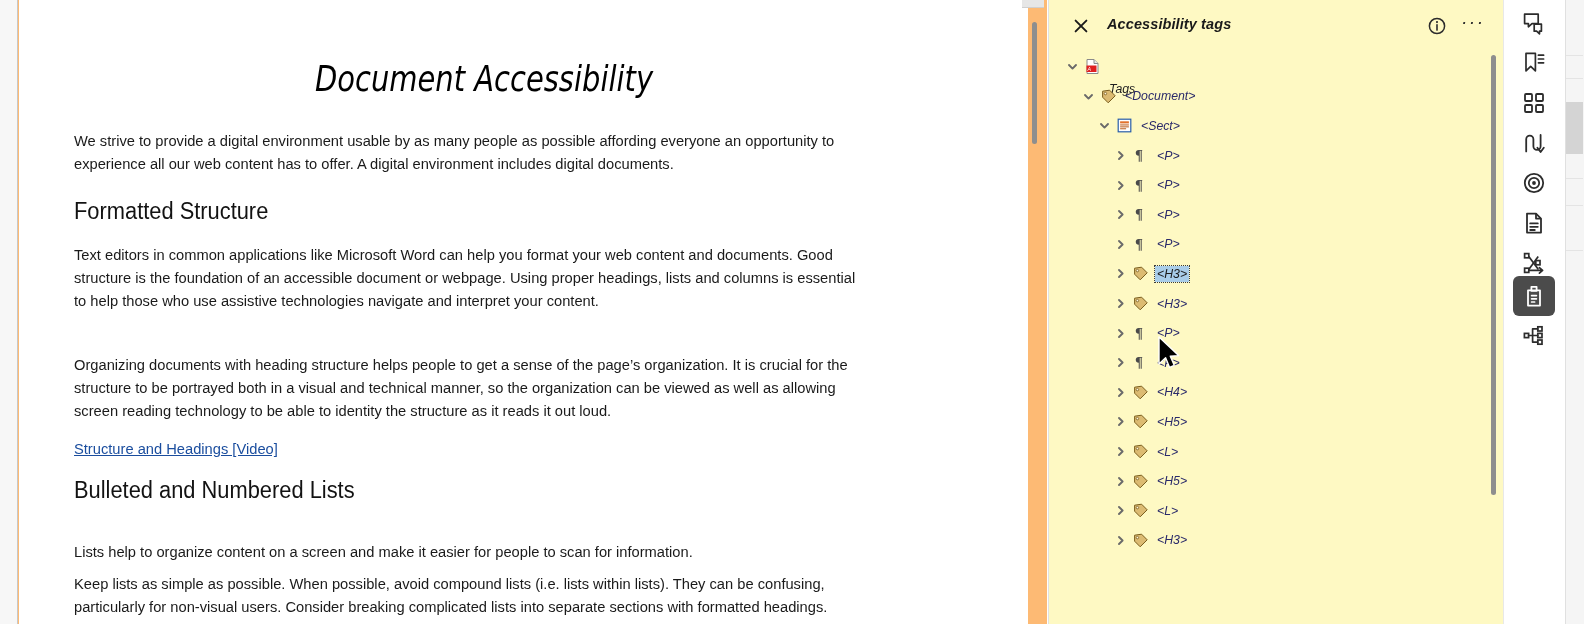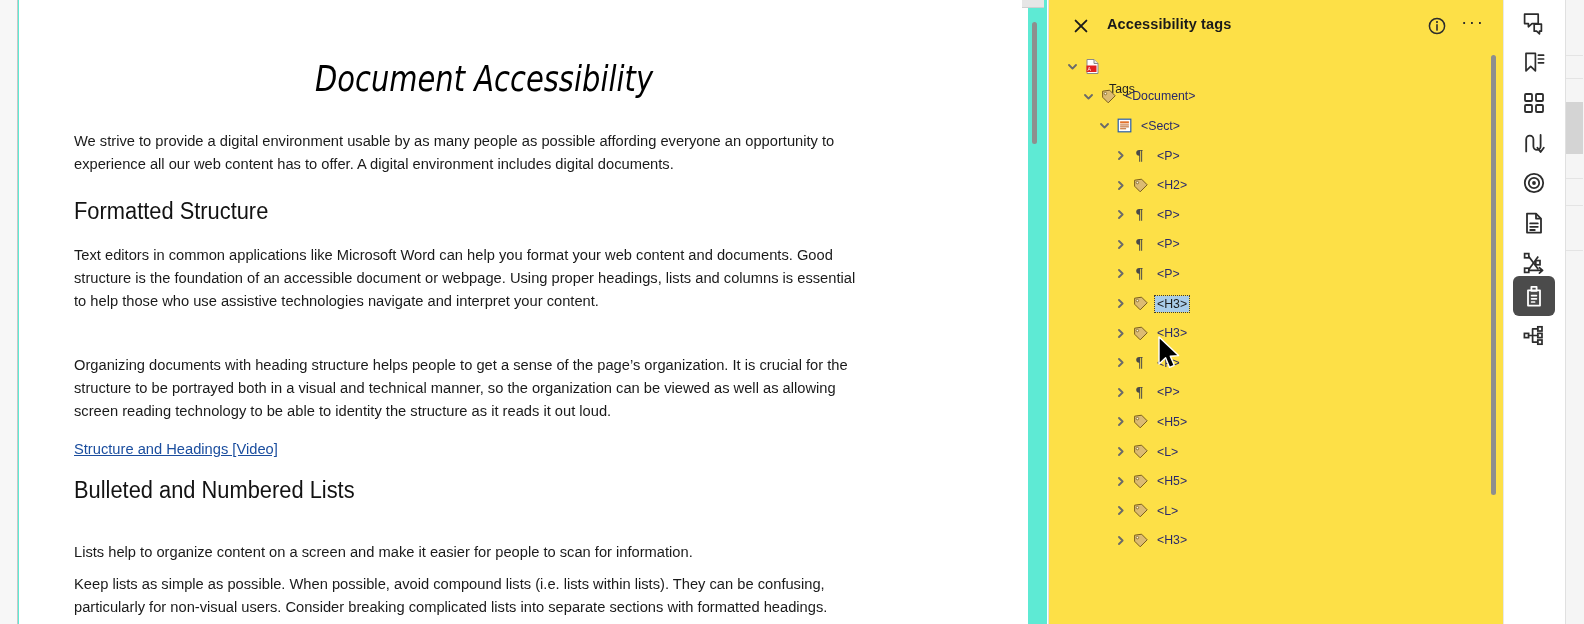--- a/index.html
+++ b/index.html
@@ -7,21 +7,21 @@
     width: 1584px; height: 624px;
     overflow: hidden;
     background: #ffffff;
     font-family: "Liberation Sans", sans-serif;
   }
   #app { position: relative; width: 1584px; height: 624px; }
 
   
   #doc-viewer {
     position: absolute; left: 0; top: 0; width: 1047px; height: 624px;
-    background: #5eead4; overflow: hidden;
+    background: #fdba74; overflow: hidden;
   }
   #doc-left-gutter {
     position: absolute; left: 0; top: 0; width: 18px; height: 624px;
     background: #f7f7f7; border-right: 1px solid #c8c8c8;
   }
   #doc-page {
     position: absolute; left: 19px; top: 0; width: 1009px; height: 624px;
     background: #ffffff;
   }
   #doc-content {
@@ -75,21 +75,21 @@
     background: #8e8e8e; border-radius: 3px;
   }
   #doc-top-nub {
     position: absolute; left: 1022px; top: 0; width: 22px; height: 8px;
     background: #e6e6e6; border-bottom: 1px solid #cfcfcf;
   }
 
   
   #tags-panel {
     position: absolute; left: 1048px; top: 0; width: 458px; height: 624px;
-    background: #fde047; border-left: 1px solid #e1e1e1;
+    background: #fef9c3; border-left: 1px solid #e1e1e1; font-style: italic;
   }
   #panel-header {
     position: absolute; left: 0; top: 0; width: 454px; height: 50px;
   }
   #panel-close {
     position: absolute; left: 22px; top: 16px; width: 20px; height: 20px;
     cursor: pointer;
   }
   #panel-close svg { display: block; }
   #panel-title {
@@ -300,34 +300,20 @@
           <span class="row-label">&lt;P&gt;</span>
         </div>
         <div class="tree-row" style="padding-left: 62px;">
           <span class="tw">
             <svg width="13" height="13" viewBox="0 0 13 13">
               <path d="M5 3 L8.6 6.5 L5 10" fill="none" stroke="#6a6a6a" stroke-width="1.9" stroke-linecap="round" stroke-linejoin="round"></path>
             </svg>
           </span>
           <span class="row-icon">
             <svg width="17" height="17" viewBox="0 0 17 17">
-              <path d="M9.6 2.2 L15.2 7.8 L8.2 14.8 L2.6 9.2 L2.6 3.2 Z" fill="#dcbb72" stroke="#7a5e1e" stroke-width="1" stroke-linejoin="round"></path>
-              <circle cx="5.4" cy="5.6" r="1.25" fill="#fdf4dd" stroke="#7a5e1e" stroke-width="0.8"></circle>
-            </svg>
-          </span>
-          <span class="row-label">&lt;H2&gt;</span>
-        </div>
-        <div class="tree-row" style="padding-left: 62px;">
-          <span class="tw">
-            <svg width="13" height="13" viewBox="0 0 13 13">
-              <path d="M5 3 L8.6 6.5 L5 10" fill="none" stroke="#6a6a6a" stroke-width="1.9" stroke-linecap="round" stroke-linejoin="round"></path>
-            </svg>
-          </span>
-          <span class="row-icon">
-            <svg width="17" height="17" viewBox="0 0 17 17">
               <text x="3.4" y="13.4" font-size="14.5" fill="#4a4a4a" font-family="Liberation Serif, serif" font-weight="bold">¶</text>
             </svg>
           </span>
           <span class="row-label">&lt;P&gt;</span>
         </div>
         <div class="tree-row" style="padding-left: 62px;">
           <span class="tw">
             <svg width="13" height="13" viewBox="0 0 13 13">
               <path d="M5 3 L8.6 6.5 L5 10" fill="none" stroke="#6a6a6a" stroke-width="1.9" stroke-linecap="round" stroke-linejoin="round"></path>
             </svg>
@@ -398,20 +384,34 @@
             <svg width="13" height="13" viewBox="0 0 13 13">
               <path d="M5 3 L8.6 6.5 L5 10" fill="none" stroke="#6a6a6a" stroke-width="1.9" stroke-linecap="round" stroke-linejoin="round"></path>
             </svg>
           </span>
           <span class="row-icon">
             <svg width="17" height="17" viewBox="0 0 17 17">
               <text x="3.4" y="13.4" font-size="14.5" fill="#4a4a4a" font-family="Liberation Serif, serif" font-weight="bold">¶</text>
             </svg>
           </span>
           <span class="row-label">&lt;P&gt;</span>
+        </div>
+        <div class="tree-row" style="padding-left: 62px;">
+          <span class="tw">
+            <svg width="13" height="13" viewBox="0 0 13 13">
+              <path d="M5 3 L8.6 6.5 L5 10" fill="none" stroke="#6a6a6a" stroke-width="1.9" stroke-linecap="round" stroke-linejoin="round"></path>
+            </svg>
+          </span>
+          <span class="row-icon">
+            <svg width="17" height="17" viewBox="0 0 17 17">
+              <path d="M9.6 2.2 L15.2 7.8 L8.2 14.8 L2.6 9.2 L2.6 3.2 Z" fill="#dcbb72" stroke="#7a5e1e" stroke-width="1" stroke-linejoin="round"></path>
+              <circle cx="5.4" cy="5.6" r="1.25" fill="#fdf4dd" stroke="#7a5e1e" stroke-width="0.8"></circle>
+            </svg>
+          </span>
+          <span class="row-label">&lt;H4&gt;</span>
         </div>
         <div class="tree-row" style="padding-left: 62px;">
           <span class="tw">
             <svg width="13" height="13" viewBox="0 0 13 13">
               <path d="M5 3 L8.6 6.5 L5 10" fill="none" stroke="#6a6a6a" stroke-width="1.9" stroke-linecap="round" stroke-linejoin="round"></path>
             </svg>
           </span>
           <span class="row-icon">
             <svg width="17" height="17" viewBox="0 0 17 17">
               <path d="M9.6 2.2 L15.2 7.8 L8.2 14.8 L2.6 9.2 L2.6 3.2 Z" fill="#dcbb72" stroke="#7a5e1e" stroke-width="1" stroke-linejoin="round"></path>

